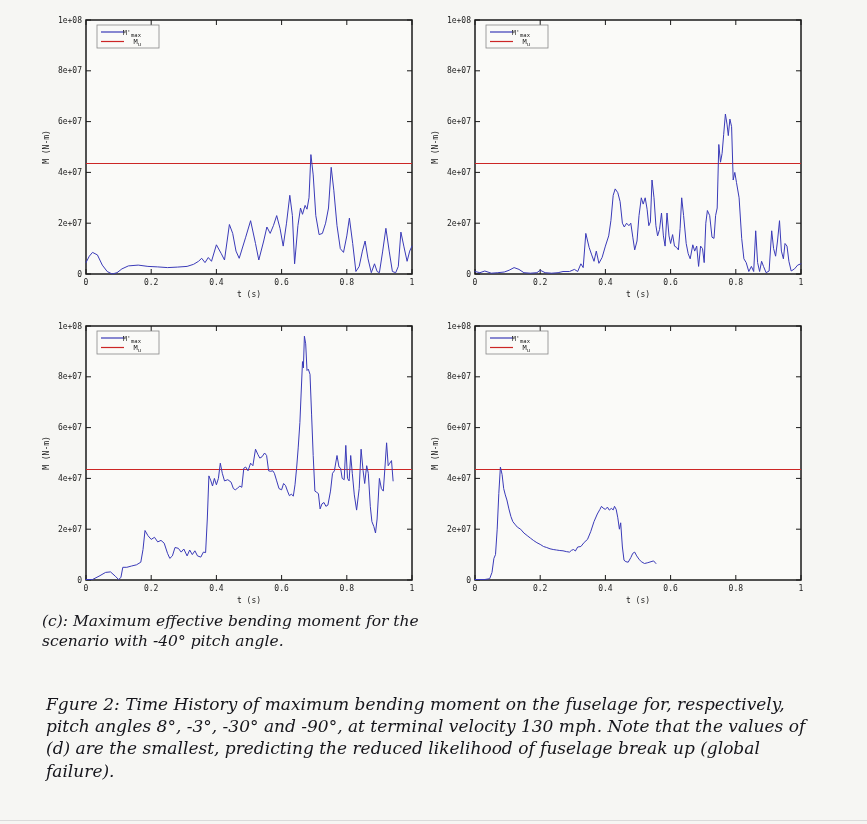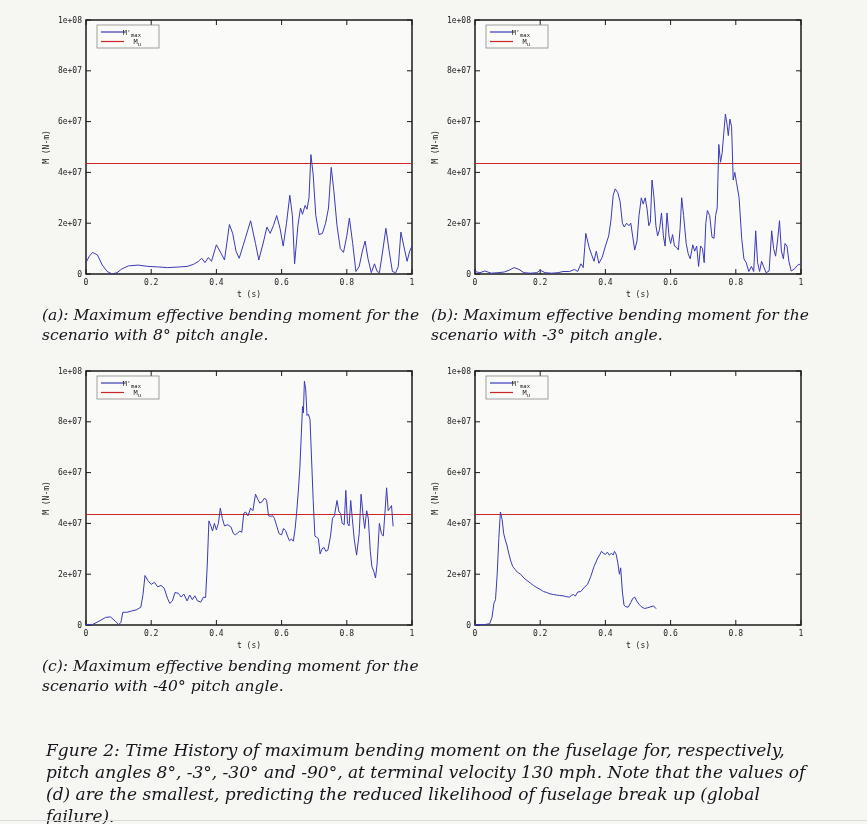--- a/index.html
+++ b/index.html
@@ -92,21 +92,20 @@
           <line x1="46" y1="153.51" x2="372" y2="153.51" stroke="#cc2626" stroke-width="1"></line>
           <polyline points="46.0,252.6 49.3,246.2 52.5,242.4 57.4,244.9 62.3,255.1 67.2,261.5 72.1,264.0 77.0,262.7 81.9,258.9 88.4,255.9 98.2,255.1 107.9,256.4 117.7,256.9 127.5,257.6 137.3,257.1 147.1,256.4 153.6,254.3 158.5,251.3 161.7,248.3 165.0,252.6 168.3,247.5 171.5,251.3 176.4,234.8 181.3,243.7 184.5,250.0 189.4,214.5 192.7,223.4 196.0,241.1 199.2,248.3 205.7,227.2 210.6,210.7 215.5,233.5 218.8,250.0 223.7,231.0 226.9,217.0 230.2,223.4 233.4,215.7 236.7,205.6 240.0,218.3 243.2,236.1 246.5,213.2 249.8,185.3 252.4,205.6 254.6,253.8 257.9,215.7 260.5,198.0 262.5,204.3 265.1,195.4 267.0,199.2 269.0,187.8 270.9,144.6 273.2,164.9 275.8,205.6 279.1,224.6 282.4,223.4 285.6,213.2 288.5,198.0 291.2,157.3 293.8,180.2 297.0,215.7 300.3,238.6 303.5,242.4 306.8,225.9 309.4,208.1 312.7,233.5 315.9,261.5 319.2,256.4 322.4,241.1 325.1,231.0 328.0,248.8 331.3,262.7 334.5,253.8 337.1,261.5 339.4,262.7 342.7,241.1 345.9,218.3 349.2,241.1 352.4,261.5 355.7,262.7 358.3,256.4 360.9,222.1 363.8,236.1 367.1,251.3 369.7,241.1 372.0,236.1" fill="none" stroke="#3a3ab8" stroke-width="1" stroke-linejoin="round" stroke-linecap="round"></polyline>
           <g>
             <rect x="57" y="15" width="62" height="23" fill="#fafaf8" stroke="#888888" stroke-width="0.8"></rect>
             <line x1="61" y1="22" x2="84" y2="22" stroke="#3a3ab8" stroke-width="1.2"></line>
             <text x="101" y="24.5" text-anchor="end" fill="#1c1c1c" font-size="7px" font-family="&quot;DejaVu Sans Mono&quot;, monospace"><tspan>M'</tspan><tspan font-size="5.5px" dy="2">max</tspan></text>
             <line x1="61" y1="31.5" x2="84" y2="31.5" stroke="#cc2626" stroke-width="1.2"></line>
             <text x="101" y="34" text-anchor="end" fill="#1c1c1c" font-size="7px" font-family="&quot;DejaVu Sans Mono&quot;, monospace"><tspan>M</tspan><tspan font-size="5.5px" dy="2">u</tspan></text>
           </g>
         </svg>
-      <p class="subcaption">(a): Maximum effective bending moment for the scenario with 8° pitch angle.</p>
     </div>
 
     <div class="chart-cell">
       <svg class="chart" width="382" height="290" viewBox="0 0 382 290">
           <rect x="46" y="10" width="326" height="254" fill="#fafaf8" stroke="#1a1a1a" stroke-width="1.5"></rect>
           <g stroke="#1a1a1a" stroke-width="1">
             <line x1="46" y1="264" x2="46" y2="259"></line>
             <line x1="46" y1="10" x2="46" y2="15"></line>
             <line x1="111.2" y1="264" x2="111.2" y2="259"></line>
             <line x1="111.2" y1="10" x2="111.2" y2="15"></line>
@@ -150,21 +149,20 @@
           <line x1="46" y1="153.51" x2="372" y2="153.51" stroke="#cc2626" stroke-width="1"></line>
           <polyline points="46.0,261.5 50.9,262.7 55.8,261.0 62.3,263.2 68.8,262.7 75.3,262.0 80.2,260.2 85.1,257.6 90.0,259.4 94.9,262.7 101.4,263.2 107.9,262.7 111.2,260.2 116.1,262.7 122.6,263.2 129.1,262.7 134.0,261.5 140.5,261.5 145.4,259.4 148.7,261.5 151.9,253.8 154.2,257.6 156.8,223.4 160.1,237.3 162.7,244.9 165.0,251.3 167.3,241.1 169.9,253.3 173.1,247.5 176.4,236.1 179.7,225.9 181.9,210.7 184.2,185.3 186.2,178.9 188.8,182.7 191.1,191.6 193.4,213.2 195.3,217.0 197.6,213.2 199.9,215.7 201.8,213.2 203.8,227.2 205.7,239.9 208.0,231.0 210.0,205.6 212.3,187.8 214.2,194.1 216.2,187.8 218.1,199.2 219.8,215.7 221.4,211.9 223.0,170.0 225.0,187.8 226.9,215.7 228.6,225.9 230.5,219.6 232.5,203.0 234.4,225.9 236.1,236.1 238.0,203.0 240.0,225.9 241.6,233.5 243.6,224.6 245.5,236.1 247.5,237.3 249.4,239.9 251.1,218.3 252.7,187.8 254.6,205.6 257.2,233.5 259.2,243.7 261.2,248.8 263.8,234.8 265.7,241.1 267.7,236.1 269.6,256.4 271.6,236.1 273.5,238.6 275.2,252.6 276.8,213.2 278.4,200.5 280.7,205.6 283.0,227.2 285.0,228.4 286.6,205.6 288.2,198.0 289.8,134.5 291.5,152.2 293.1,143.4 294.7,124.3 296.4,104.0 298.0,114.1 299.3,125.6 300.9,109.1 302.6,116.7 304.2,170.0 305.8,162.4 307.5,172.6 310.1,187.8 312.7,228.4 314.9,248.8 317.2,252.6 319.8,261.5 322.4,256.4 324.7,261.5 326.7,220.8 328.6,252.6 330.6,261.5 332.6,251.3 334.5,256.4 337.1,262.7 340.1,261.0 342.7,220.8 344.6,238.6 346.6,246.2 348.5,231.0 350.5,210.7 352.4,241.1 354.4,248.8 356.0,233.5 358.0,236.1 359.9,251.3 362.2,261.0 365.5,258.9 368.7,255.1 372.0,253.8" fill="none" stroke="#3a3ab8" stroke-width="1" stroke-linejoin="round" stroke-linecap="round"></polyline>
           <g>
             <rect x="57" y="15" width="62" height="23" fill="#fafaf8" stroke="#888888" stroke-width="0.8"></rect>
             <line x1="61" y1="22" x2="84" y2="22" stroke="#3a3ab8" stroke-width="1.2"></line>
             <text x="101" y="24.5" text-anchor="end" fill="#1c1c1c" font-size="7px" font-family="&quot;DejaVu Sans Mono&quot;, monospace"><tspan>M'</tspan><tspan font-size="5.5px" dy="2">max</tspan></text>
             <line x1="61" y1="31.5" x2="84" y2="31.5" stroke="#cc2626" stroke-width="1.2"></line>
             <text x="101" y="34" text-anchor="end" fill="#1c1c1c" font-size="7px" font-family="&quot;DejaVu Sans Mono&quot;, monospace"><tspan>M</tspan><tspan font-size="5.5px" dy="2">u</tspan></text>
           </g>
         </svg>
-      <p class="subcaption">(b): Maximum effective bending moment for the scenario with -3° pitch angle.</p>
     </div>
 
     <div class="chart-cell">
       <svg class="chart" width="382" height="290" viewBox="0 0 382 290">
           <rect x="46" y="10" width="326" height="254" fill="#fafaf8" stroke="#1a1a1a" stroke-width="1.5"></rect>
           <g stroke="#1a1a1a" stroke-width="1">
             <line x1="46" y1="264" x2="46" y2="259"></line>
             <line x1="46" y1="10" x2="46" y2="15"></line>
             <line x1="111.2" y1="264" x2="111.2" y2="259"></line>
             <line x1="111.2" y1="10" x2="111.2" y2="15"></line>

